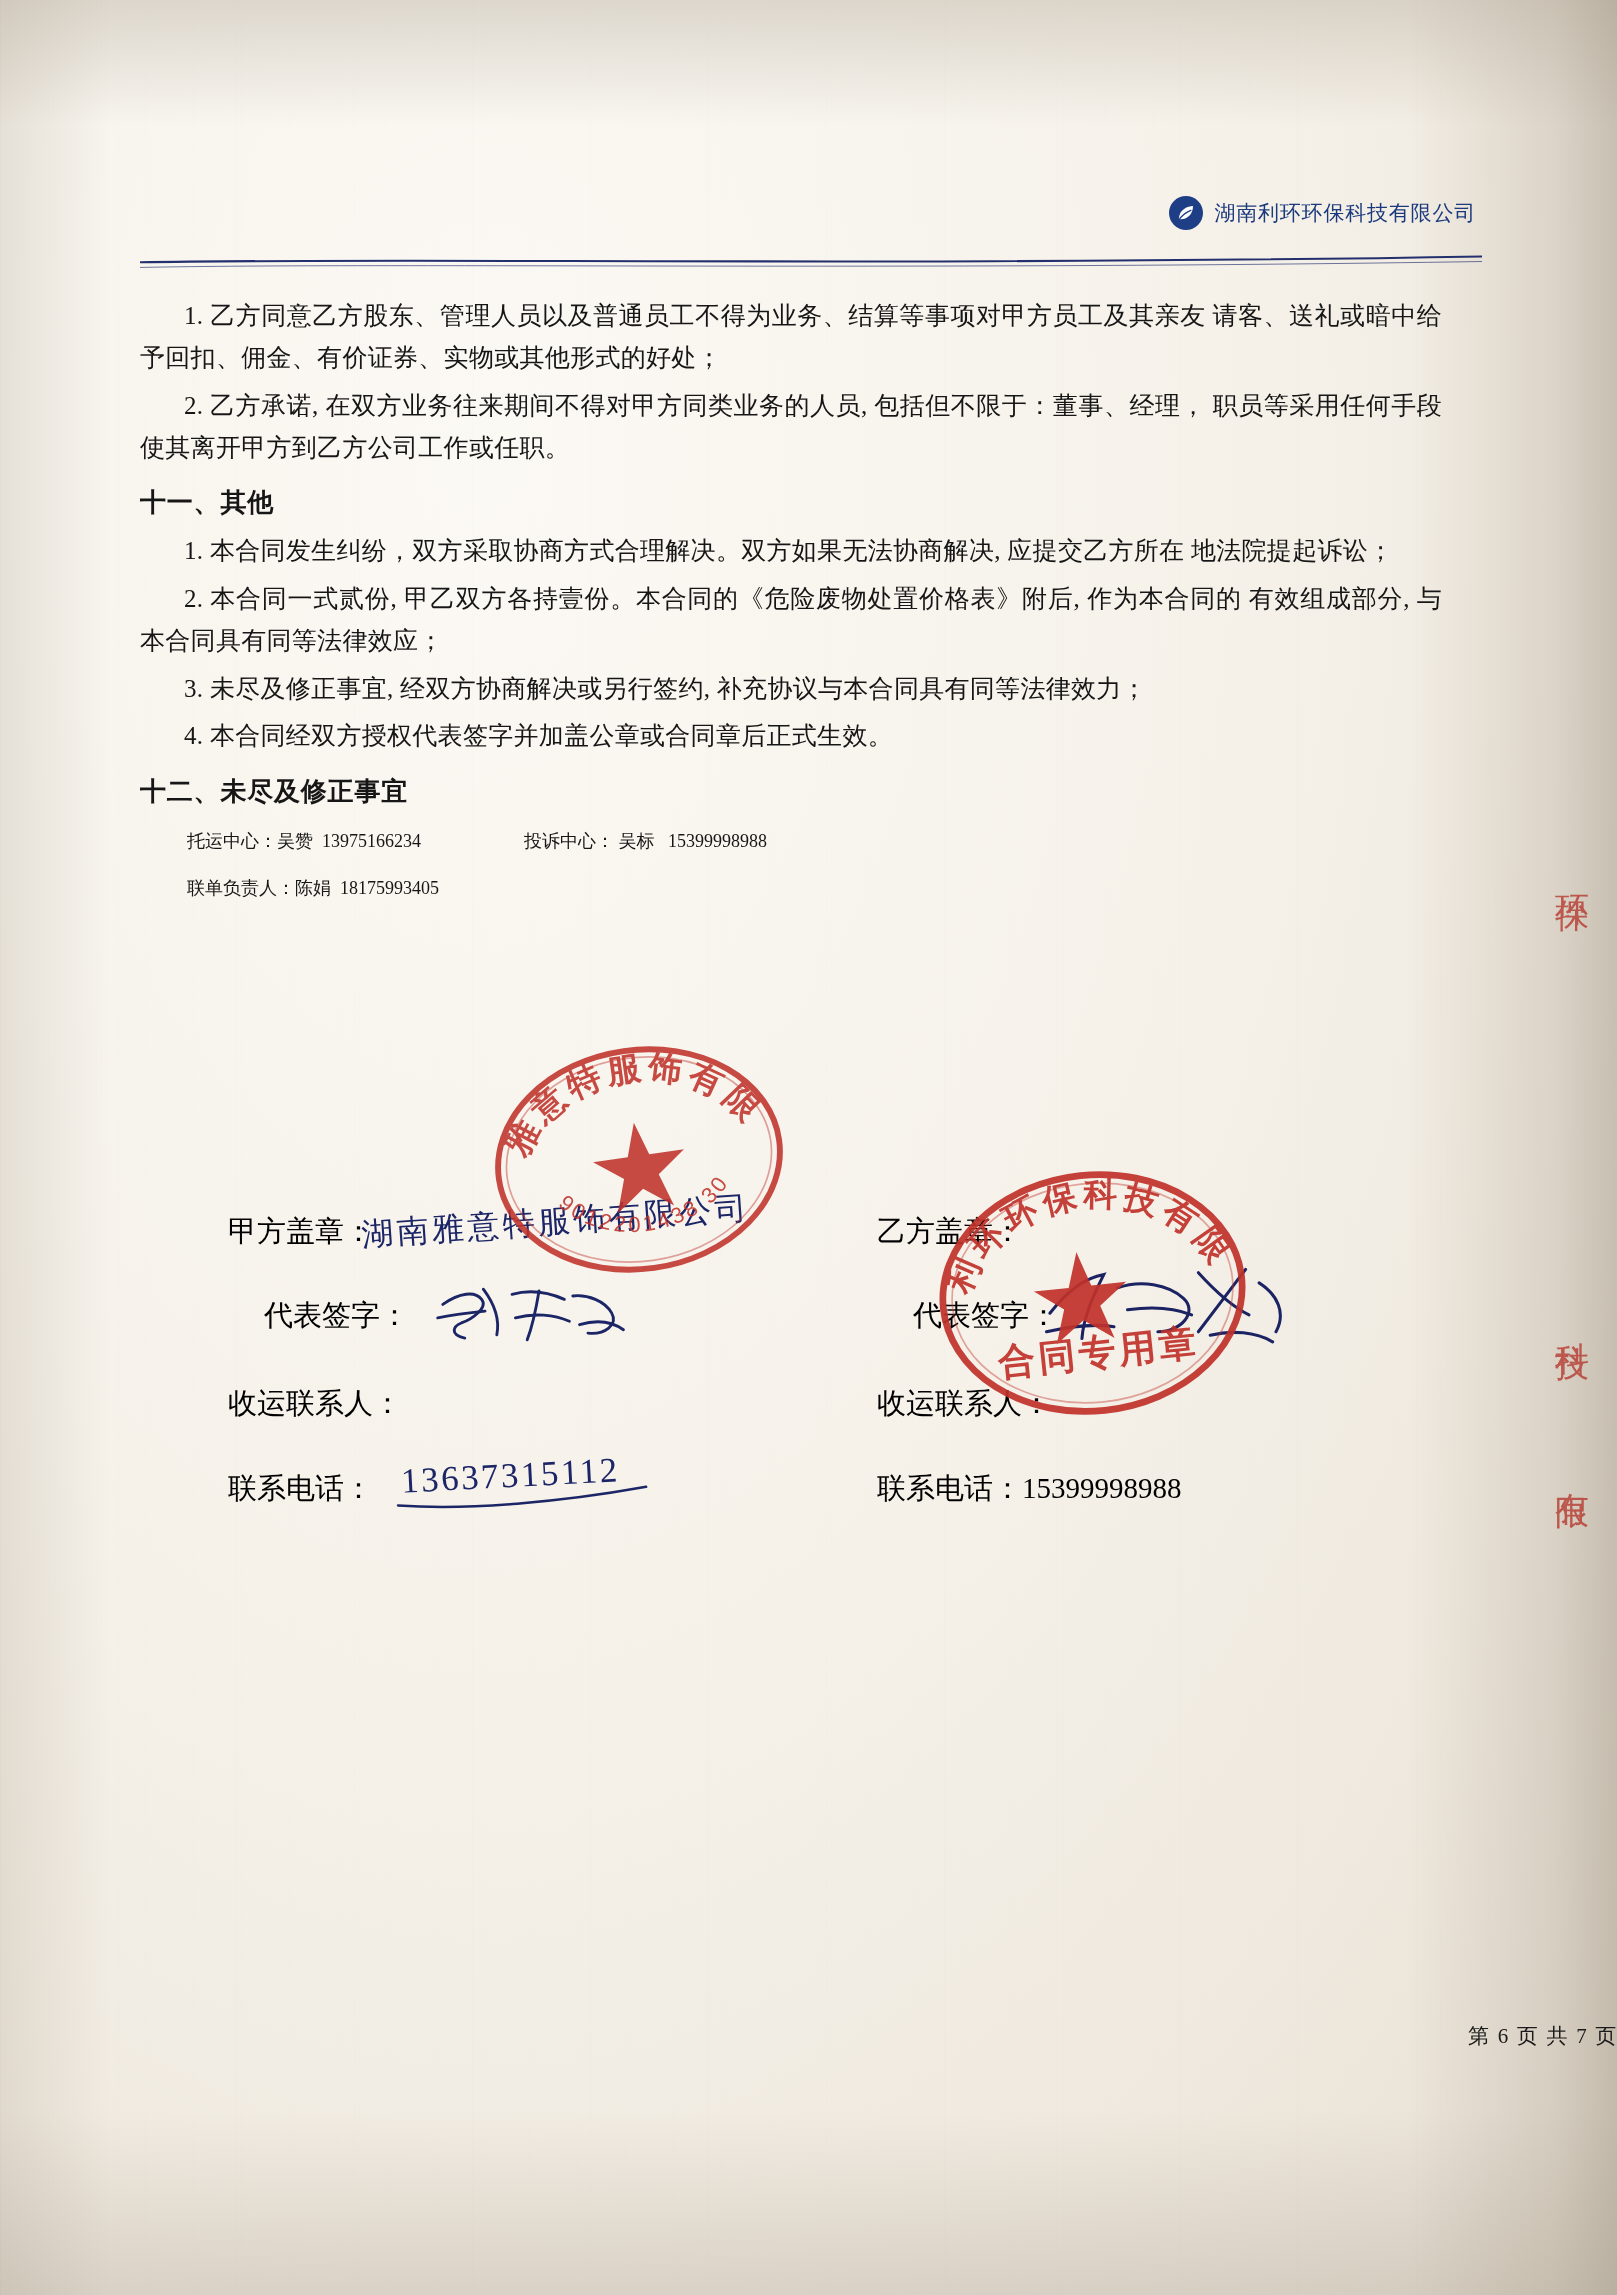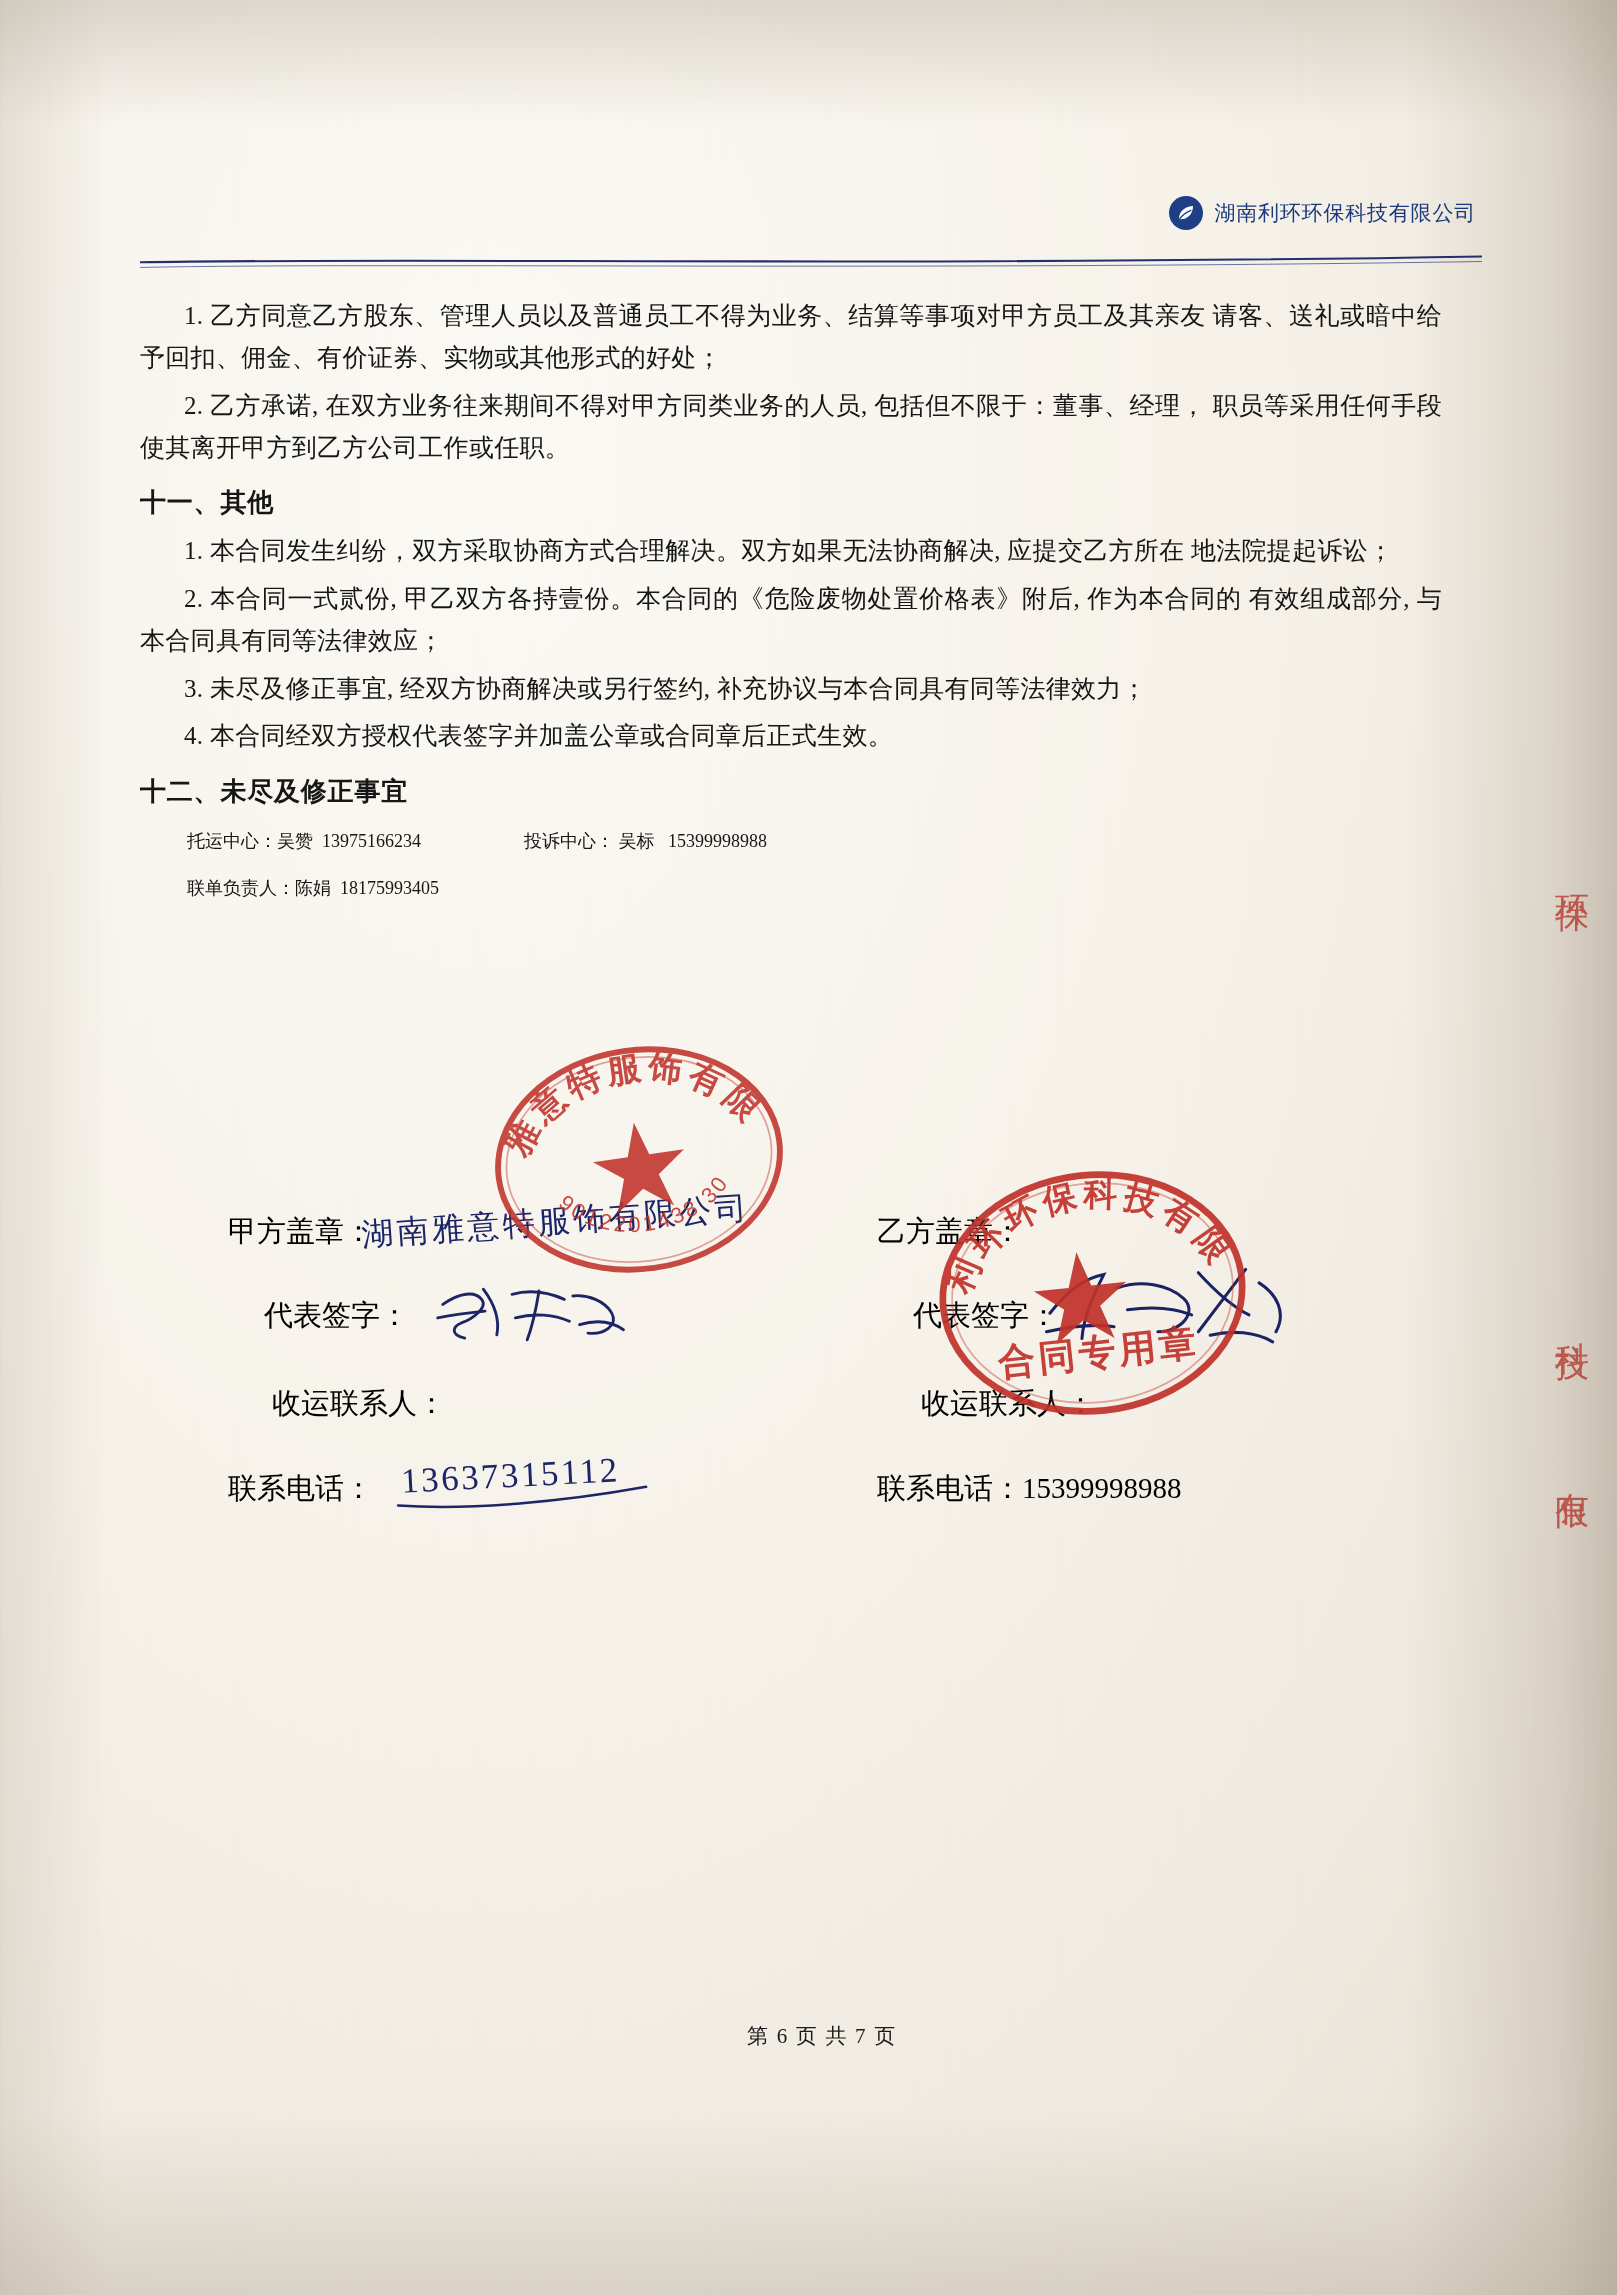--- a/index.html
+++ b/index.html
@@ -138,21 +138,21 @@
   .sign-col {
     position: absolute;
     font-size: 29px;
     line-height: 34px;
     white-space: nowrap;
   }
   .col-a { left: 88px; }
   .col-b { left: 737px; }
   .r1 { top: 34px; }
   .r2 { top: 118px; margin-left: 36px; }
-  .r3 { top: 206px; margin-left: 44px; }
+  .r3 { top: 206px; }
   .r4 { top: 291px; }
 
   .hand {
     position: absolute;
     font-family: "Liberation Serif", serif;
     color: #20235c;
     transform: rotate(-4deg);
   }
   .hand-blue {
     color: #1c2566;
@@ -168,21 +168,21 @@
   .stamp {
     position: absolute;
     pointer-events: none;
   }
   .stamp svg { display: block; }
 
   .footer {
     position: absolute;
     left: 0; right: 0;
     top: 2022px;
-    text-align: center;
+    text-align: right;
     font-size: 21px;
     letter-spacing: 1.7px;
     color: #1a1a1a;
     padding-left: 26px;
   }
 
   
   .side-red {
     position: absolute;
     right: 23.6px;

